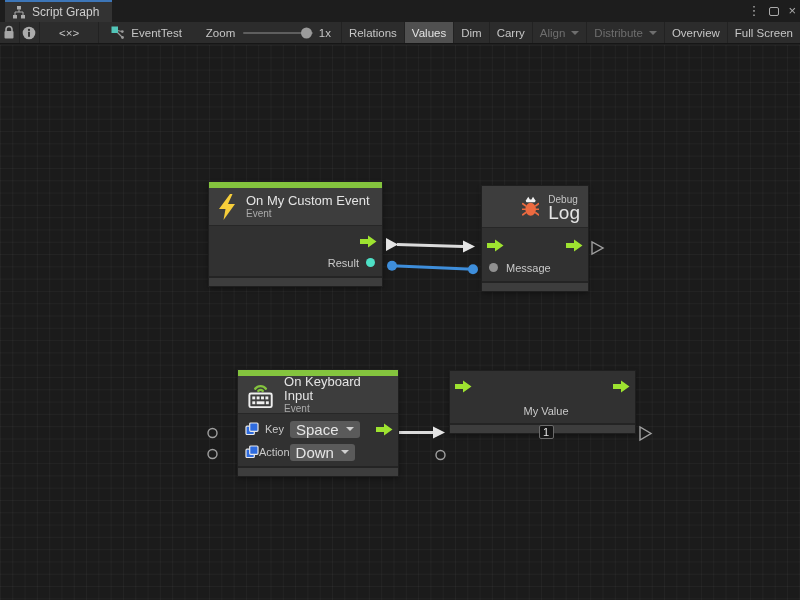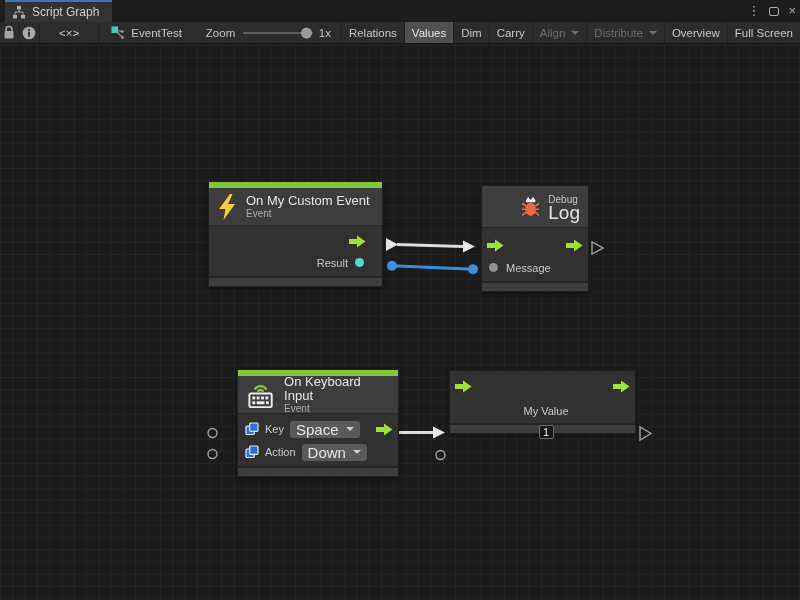--- a/index.html
+++ b/index.html
@@ -63,21 +63,21 @@
   .dropdown { display:flex; align-items:center; background:#5A5A5A; border-radius:3px; height:17px;
               padding:0 6px; color:#E6E6E6; font-size:15px; cursor:default; }
   .dropdown .caret { border-top-color:#D0D0D0; margin-left:7px; }
   .value-box { width:15px; height:17px; background:#161616; border:1px solid #6B6B6B; border-radius:2px;
                color:#E6E6E6; font-size:11px; display:flex; align-items:center; justify-content:center; }
   .arrow-port { display:inline-flex; }
 
   
   #node-custom-event { left:209px; top:137px; width:173px; }
   #node-custom-event .n-header { height:38px; }
-  #node-custom-event .n-body { height:50px; padding:5px 11px 0 0; }
+  #node-custom-event .n-body { height:50px; padding:5px 0 0 0; }
   #node-debug-log { left:482px; top:141px; width:106px; }
   #node-debug-log .n-header { height:42px;padding-left:40px; }
   #node-debug-log .n-body { height:53px; padding:6px 0 0 0; }
   #node-keyboard { left:238px; top:325px; width:160px; }
   #node-keyboard .n-header { height:38px; }
   #node-keyboard .n-body { height:52px; padding:4px 0 0 0; }
   #node-send-event { left:450px; top:326px; width:185px; }
   #node-send-event .n-header { height:45px; }
   #node-send-event .n-body { height:52px; padding:5px 0 0 0; }
 </style>
@@ -291,21 +291,21 @@
             <span>Space</span>
               <span class="caret"></span>
           </span>
           <span style="flex:1"></span>
           <span class="arrow-port">
             <svg width="17" height="13" viewBox="0 0 17 13">
                 <path d="M0 4 H8 V0.5 L16.5 6.5 L8 12.5 V9 H0 Z" fill="var(--flow_green,#9EE330)"></path>
               </svg>
           </span>
         </div>
-        <div class="p-row" style="height:24px; gap:6px; padding-left:7px;">
+        <div class="p-row" style="height:24px; padding-left:7px;">
           <svg width="14" height="14" viewBox="0 0 14 14">
             <rect x="1" y="4.2" width="8.3" height="8.3" rx="1" fill="#2E6BDE" stroke="#E8E8E8" stroke-width="1.2"></rect>
             <rect x="4.7" y="1" width="8.3" height="8.3" rx="1" fill="#2E6BDE" stroke="#E8E8E8" stroke-width="1.2"></rect>
           </svg>
           <span class="p-label">Action</span>
           <span class="dropdown">
             <span>Down</span>
               <span class="caret"></span>
           </span>
         </div>

